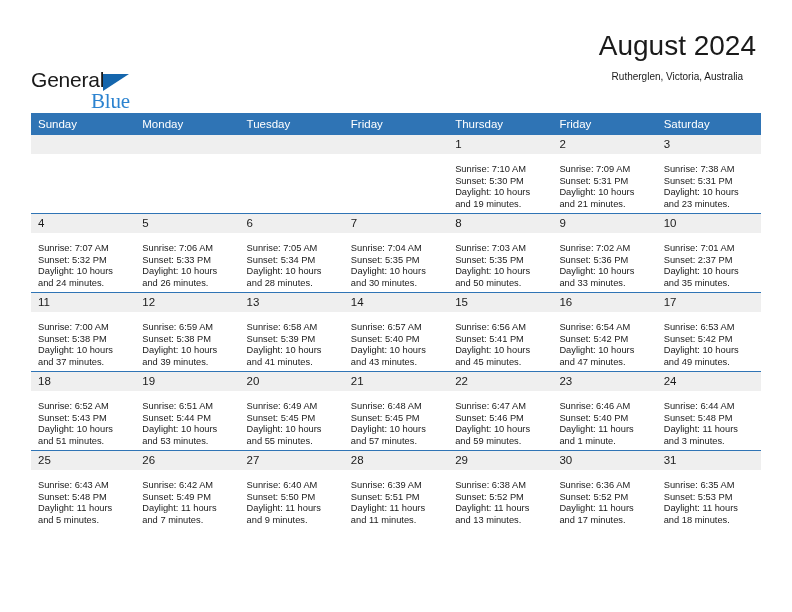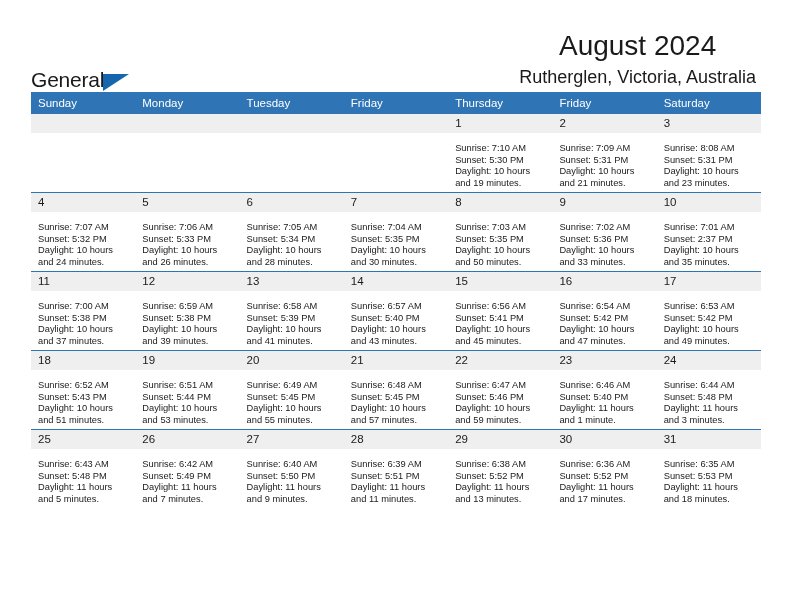--- a/index.html
+++ b/index.html
@@ -70,32 +70,32 @@
     top: 29px;
     text-align: center;
   }
   .cal-title {
     font-size: 28px;
     color: #1a1a1a;
     line-height: 34px;
     white-space: nowrap;
   }
   .cal-subtitle {
-    font-size: 18px;
+    font-size: 10px;
     color: #1a1a1a;
     line-height: 20px;
     margin-top: 4px;
     white-space: nowrap;
   }
 
   
   .calendar {
     position: absolute;
     left: 31px;
-    top: 92px;
+    top: 113px;
     width: 730px;
     border-collapse: collapse;
     table-layout: fixed;
   }
   .calendar th {
     background: #2f74b5;
     color: #ffffff;
     font-size: 11.5px;
     font-weight: normal;
     text-align: left;
@@ -199,21 +199,21 @@
             <div class="cellbody">
               <div>Sunrise: 7:09 AM</div>
               <div>Sunset: 5:31 PM</div>
               <div>Daylight: 10 hours</div>
               <div>and 21 minutes.</div>
             </div>
           </td>
           <td>
             <span class="daynum">3</span>
             <div class="cellbody">
-              <div>Sunrise: 8:08 AM</div>
+              <div>Sunrise: 7:38 AM</div>
               <div>Sunset: 5:31 PM</div>
               <div>Daylight: 10 hours</div>
               <div>and 23 minutes.</div>
             </div>
           </td>
         </tr>
         <tr class="week-row">
           <td>
             <span class="daynum">4</span>
             <div class="cellbody">

